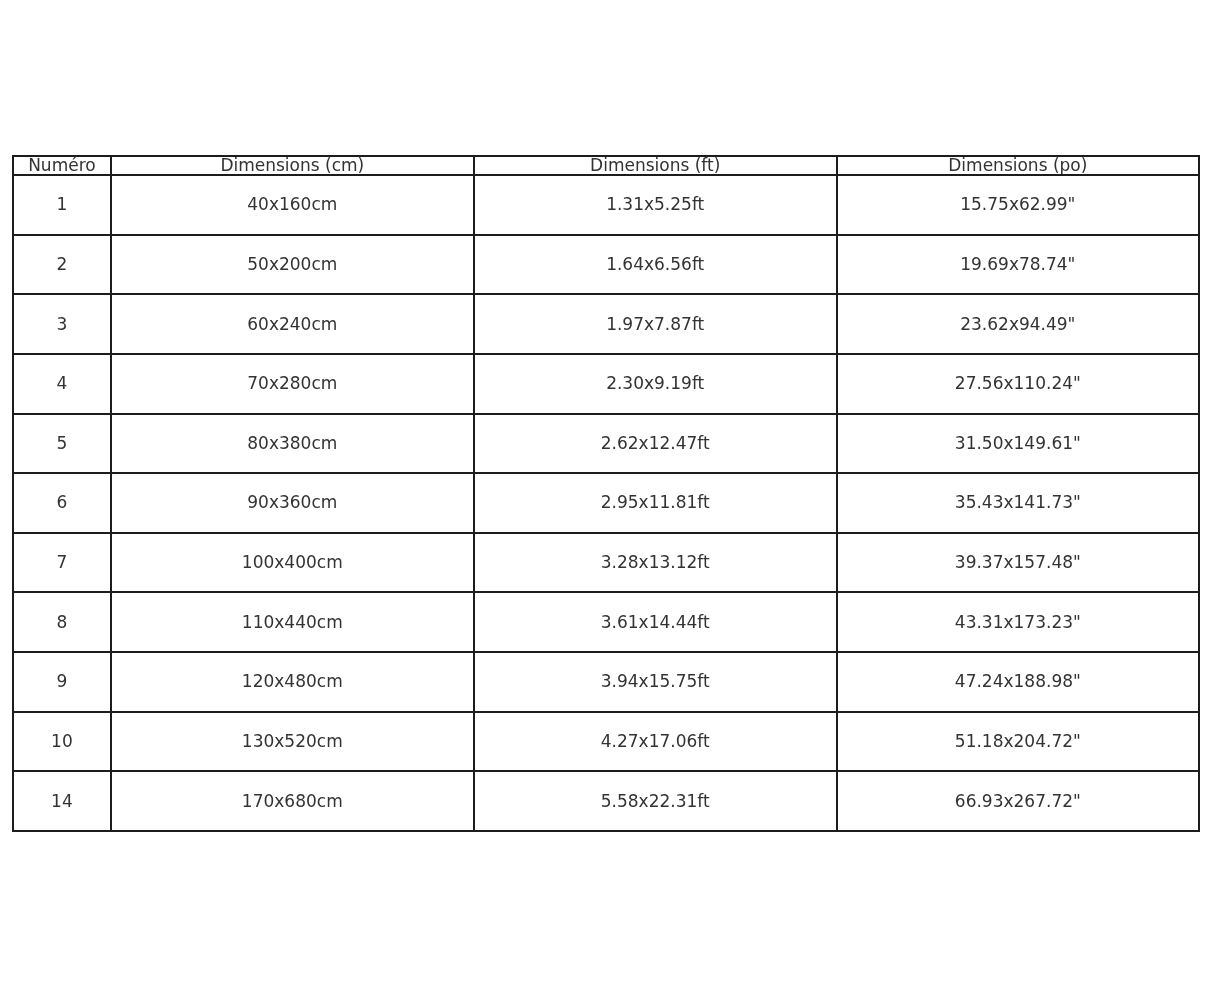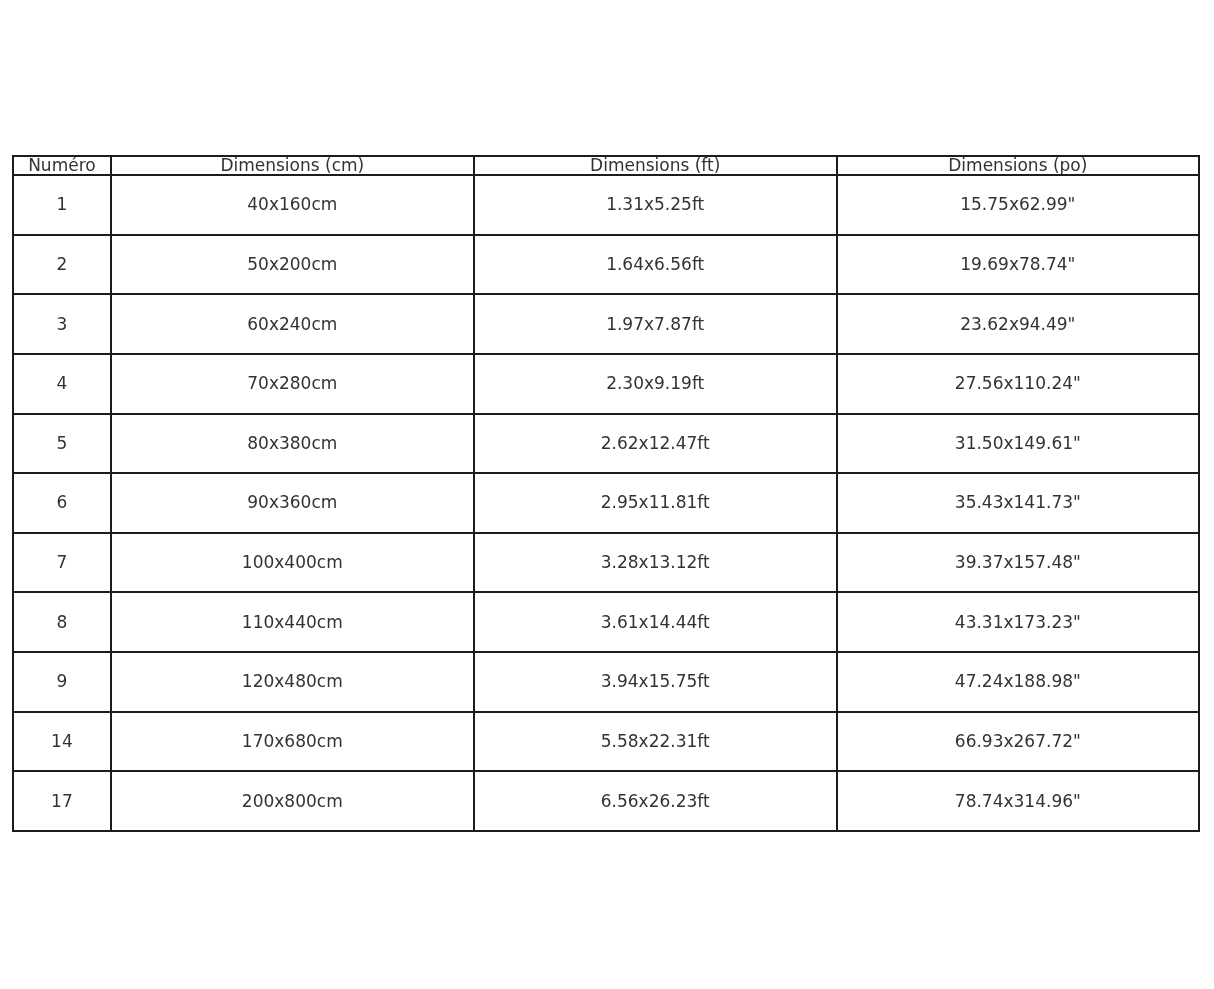--- a/index.html
+++ b/index.html
@@ -114,26 +114,26 @@
           <td>3.61x14.44ft</td>
           <td>43.31x173.23"</td>
         </tr>
         <tr>
           <td>9</td>
           <td>120x480cm</td>
           <td>3.94x15.75ft</td>
           <td>47.24x188.98"</td>
         </tr>
         <tr>
+          <td>10</td>
+          <td>130x520cm</td>
+          <td>4.27x17.06ft</td>
+          <td>51.18x204.72"</td>
+        </tr>
+        <tr>
           <td>14</td>
           <td>170x680cm</td>
           <td>5.58x22.31ft</td>
           <td>66.93x267.72"</td>
-        </tr>
-        <tr>
-          <td>17</td>
-          <td>200x800cm</td>
-          <td>6.56x26.23ft</td>
-          <td>78.74x314.96"</td>
         </tr>
       </tbody>
   </table>
 </div>
 
 </body></html>

